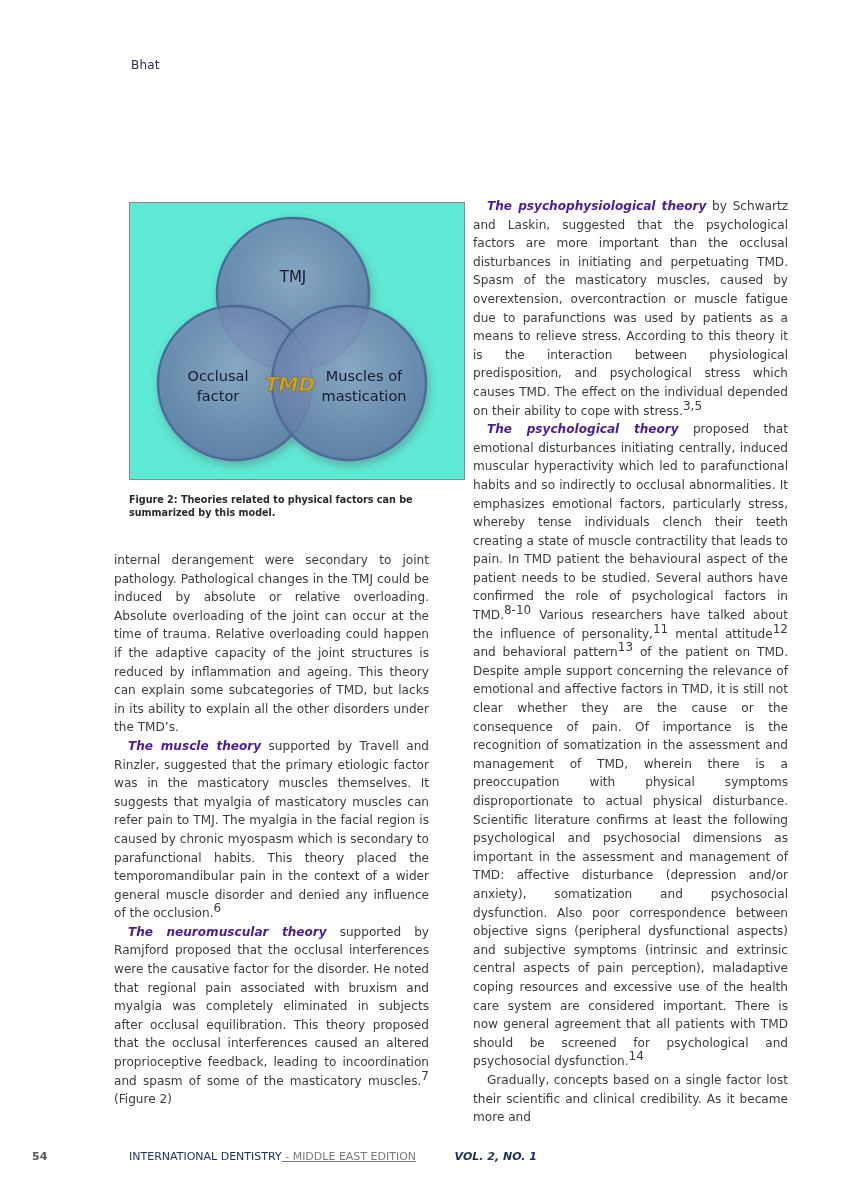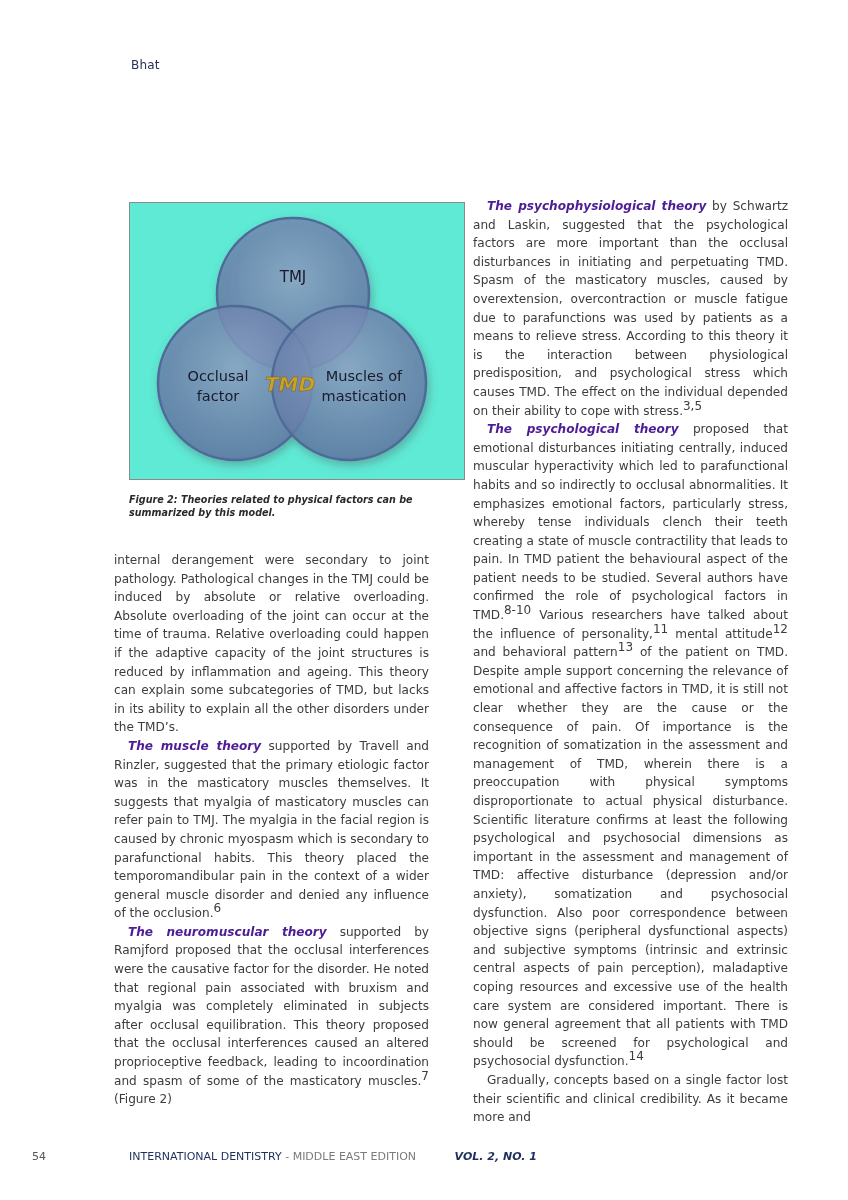--- a/index.html
+++ b/index.html
@@ -11,39 +11,39 @@
       position: absolute; left: 131px; top: 58px;
       font-size: 12px; color: #2a3050; letter-spacing: 0.2px;
     }
     .figure-box {
       position: absolute; left: 129px; top: 202px; width: 336px; height: 278px;
       border: 1px solid #8a8a8a; background: #5eead4; box-sizing: border-box;
     }
     .figure-box svg { display: block; }
     .caption {
       position: absolute; left: 129px; top: 494px; width: 318px;
-      font-size: 9.6px; font-weight: bold; font-style: italic; color: #2a2a2a; line-height: 12.5px;
+      font-size: 9.6px; font-weight: bold; color: #2a2a2a; line-height: 12.5px;
     }
     .col {
       position: absolute; font-size: 12.1px; line-height: 18.6px; color: #3c3c3c;
       text-align: justify; hyphens: none;
     }
     .col p { margin: 0; text-indent: 14px; }
     .col p.noindent { text-indent: 0; }
     .col-left { left: 114px; top: 551px; width: 315px; }
     .col-right { left: 473px; top: 197px; width: 315px; }
     .lead { font-weight: bold; font-style: italic; color: #4c1d95; }
     sup { font-size: 12px; vertical-align: 5px; line-height: 0; }
     .footer {
       position: absolute; top: 1150px; left: 0; width: 848px; font-size: 11px;
     }
-    .page-num { position: absolute; left: 32px; top: 0; font-weight: normal; color: #555; }
+    .page-num { position: absolute; left: 32px; top: 0; font-weight: bold; color: #555; }
     .journal { position: absolute; left: 129px; top: 0; white-space: nowrap; }
     .journal .j-name { color: #1e2f5c; text-align: center; }
-    .journal .j-ed { color: #7a7a7a; }
+    .journal .j-ed { color: #7a7a7a; text-decoration: underline; }
     .journal .j-vol { color: #1e2f5c; font-style: italic; font-weight: bold; margin-left: 3px; padding-left: 32px; }
   </style>
 </head>
 <body>
 
 <div class="running-head">Bhat</div>
 
 <div class="figure-box">
   <svg width="312" height="276" viewBox="0 0 312 276">
     <defs>

